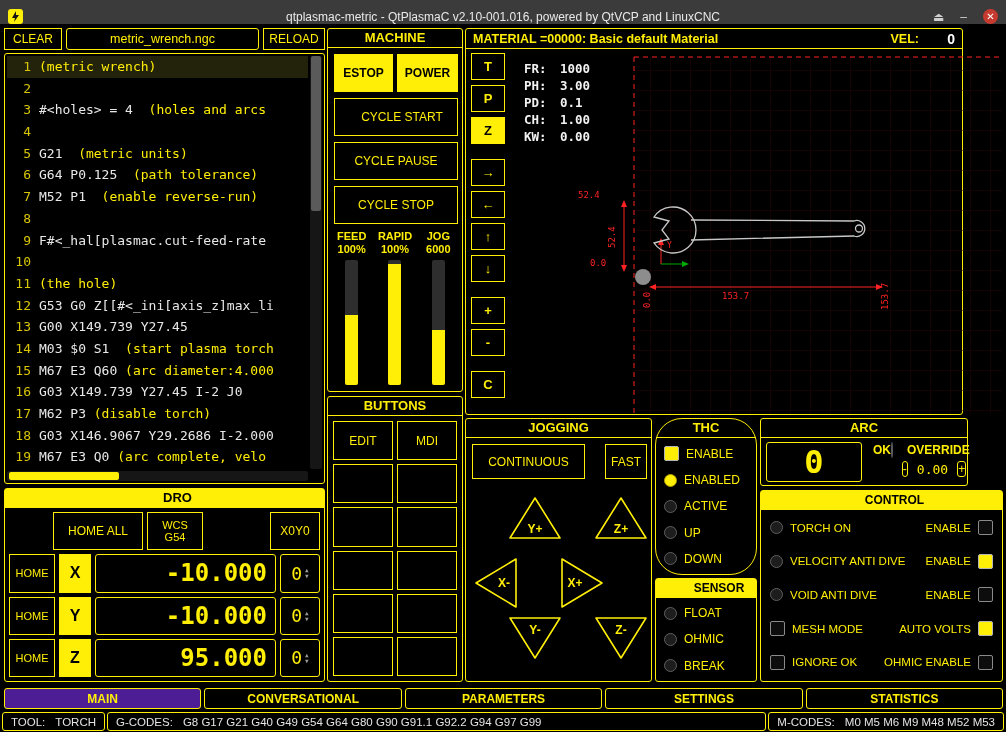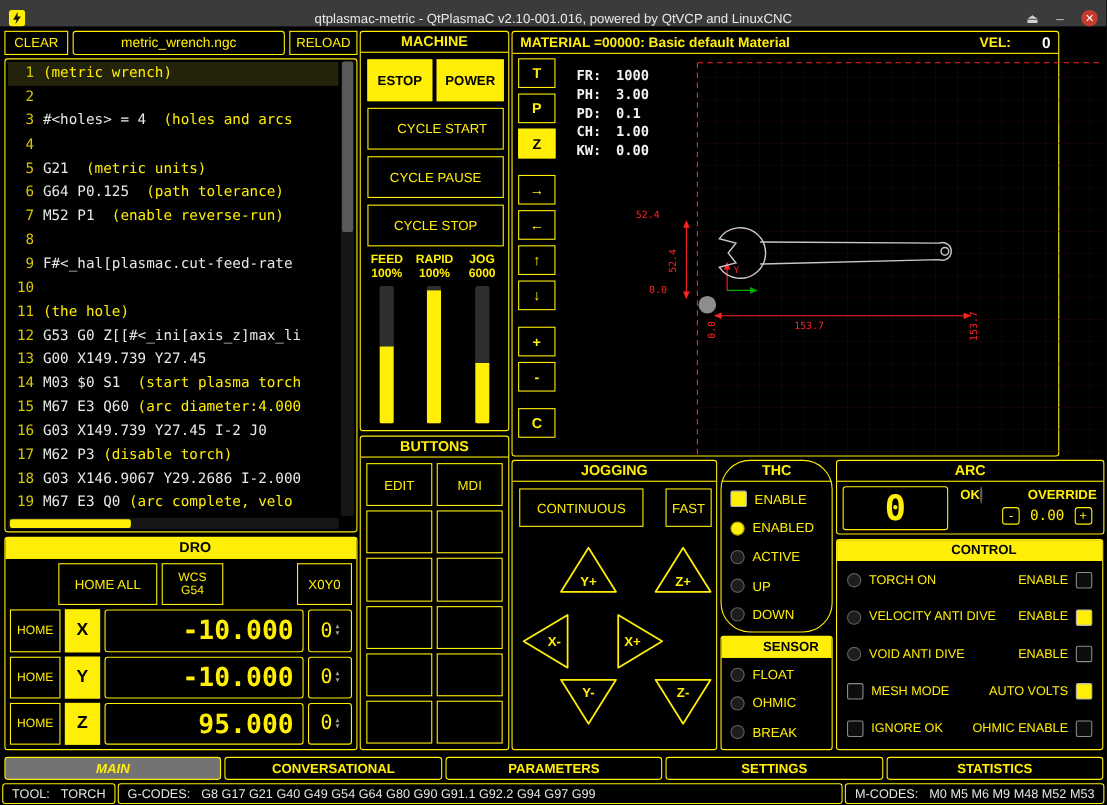--- a/index.html
+++ b/index.html
@@ -105,21 +105,21 @@
   .sensor { left:655px; top:578px; width:102px; height:104px; }
   .lrows { position:absolute; left:8px; right:2px; top:21px; bottom:2px;
     display:flex; flex-direction:column; justify-content:space-around; }
   .lrow { display:flex; align-items:center; gap:7px; }
   .cb { width:15px; height:15px; border:1px solid #8a8a8a; background:#0d0d0d; border-radius:2px; flex:none; }
   .cb.on { background:var(--y); border-color:#b5b5b5; }
   .led { width:13px; height:13px; border-radius:50%; border:1px solid #5f5f5f; background:#1d1d1d; flex:none; }
   .led.on { background:var(--y); border-color:#b0a000; }
   .llabel { color:var(--y); font-size:12px; }
   
-  .arcpanel { left:760px; top:418px; width:244px; height:68px; }
+  .arcpanel { left:760px; top:418px; width:208px; height:68px; }
   .arcval { position:absolute; left:5px; top:23px; width:96px; height:40px;
     border:1px solid var(--y); border-radius:3px; color:var(--y);
     font-family:"DejaVu Sans Mono", monospace; font-size:32px; font-weight:bold;
     display:flex; align-items:center; justify-content:center; }
   .okblock { position:absolute; left:106px; top:24px; width:32px; text-align:center;
     color:var(--y); font-size:12px; font-weight:bold; }
   .okblock .led { margin:5px auto 0; }
   .ovblock { position:absolute; left:146px; right:6px; top:24px; text-align:right; }
   .ovlabel { color:var(--y); font-size:12px; font-weight:bold; }
   .ovctrl { margin-top:4px; display:flex; align-items:center; justify-content:center; gap:9px; }
@@ -130,21 +130,21 @@
   .controlpanel { left:760px; top:490px; width:243px; height:192px; }
   .crows { position:absolute; left:9px; right:9px; top:20px; bottom:2px;
     display:flex; flex-direction:column; justify-content:space-around; }
   .crow { display:flex; align-items:center; justify-content:space-between; }
   .cgrp { display:flex; align-items:center; gap:7px; }
   .clabel { color:var(--y); font-size:11.5px; }
   
   .tabs { position:absolute; left:4px; top:688px; width:999px; height:21px; display:flex; gap:3px; }
   .tab { flex:1; border:1px solid var(--y); border-radius:3px; color:var(--y); font-size:12px;
     font-weight:bold; display:flex; align-items:center; justify-content:center; background:#000; }
-  .tab.active { background:#737373;font-style:italic; }
+  .tab.active { background:#4c1d95; }
   .statusbar { position:absolute; left:2px; top:712px; width:1002px; height:19px; display:flex; gap:2px; }
   .seg { border:1px solid var(--y); border-radius:3px; display:flex; align-items:center;
     padding:0 8px; color:#e4e4e4; font-size:11.5px; white-space:nowrap; gap:10px; }
   .seg2 { flex:1; }
 </style>
 </head>
 <body>
 
 <div class="root">
 

